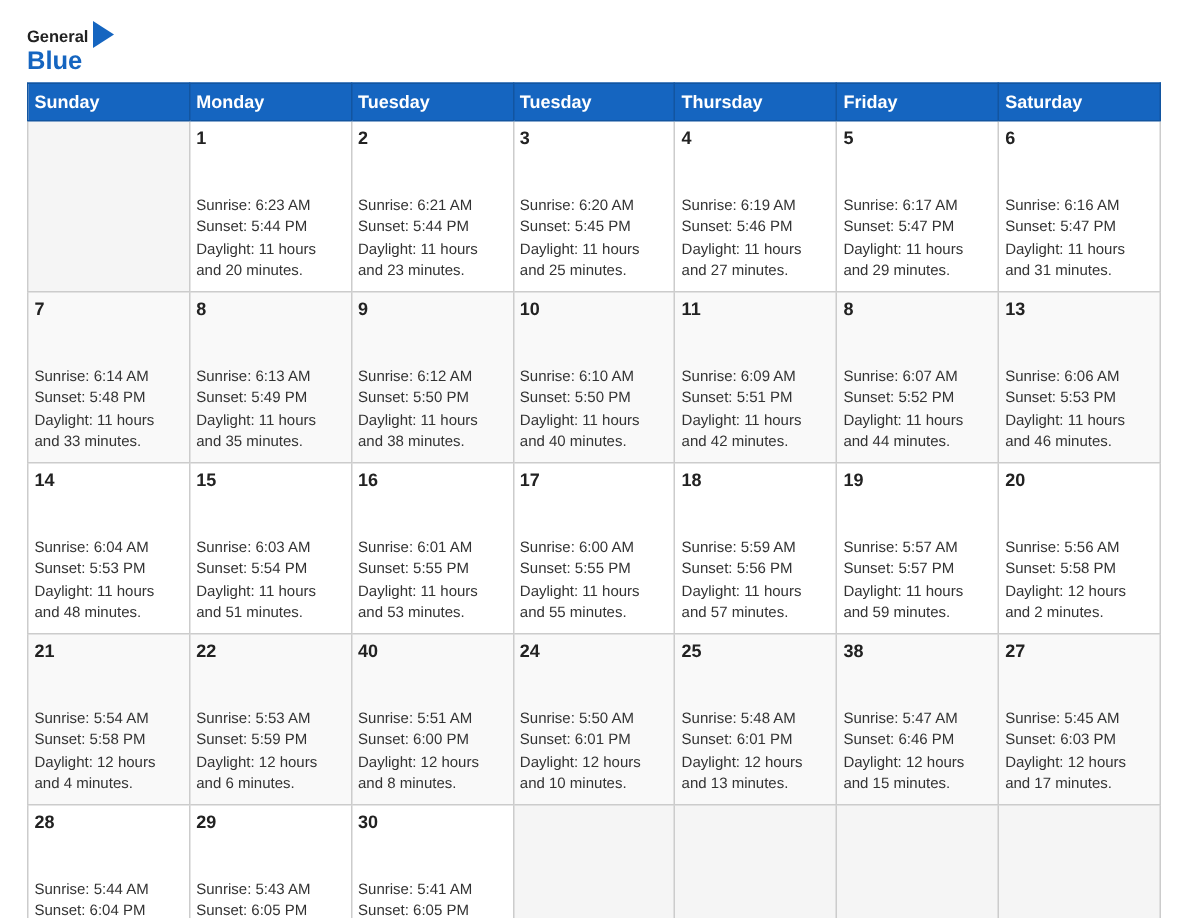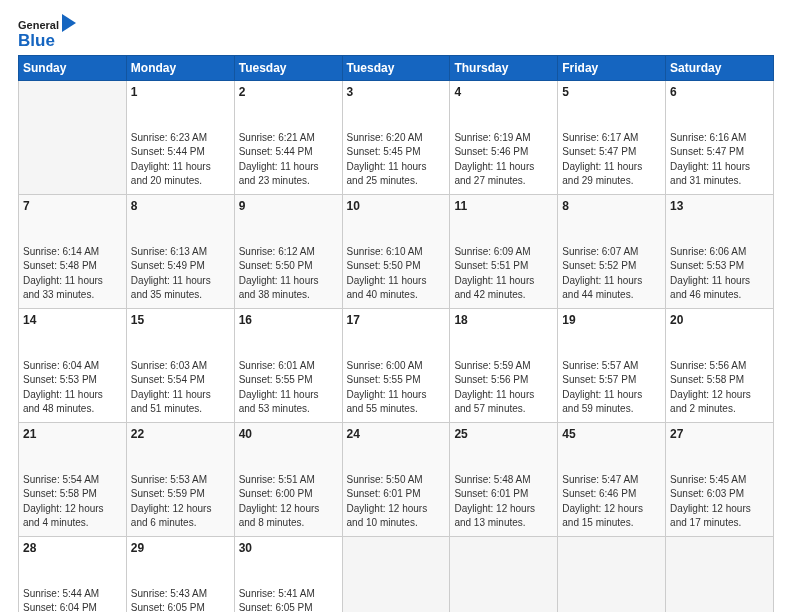--- a/index.html
+++ b/index.html
@@ -313,21 +313,21 @@
 and 10 minutes.</div>
           </td>
           <td>
             <span class="day-num">25</span>
             <div class="day-info">Sunrise: 5:48 AM
 Sunset: 6:01 PM
 Daylight: 12 hours
 and 13 minutes.</div>
           </td>
           <td>
-            <span class="day-num">45</span>
+            <span class="day-num">38</span>
             <div class="day-info">Sunrise: 5:47 AM
 Sunset: 6:46 PM
 Daylight: 12 hours
 and 15 minutes.</div>
           </td>
           <td>
             <span class="day-num">27</span>
             <div class="day-info">Sunrise: 5:45 AM
 Sunset: 6:03 PM
 Daylight: 12 hours

